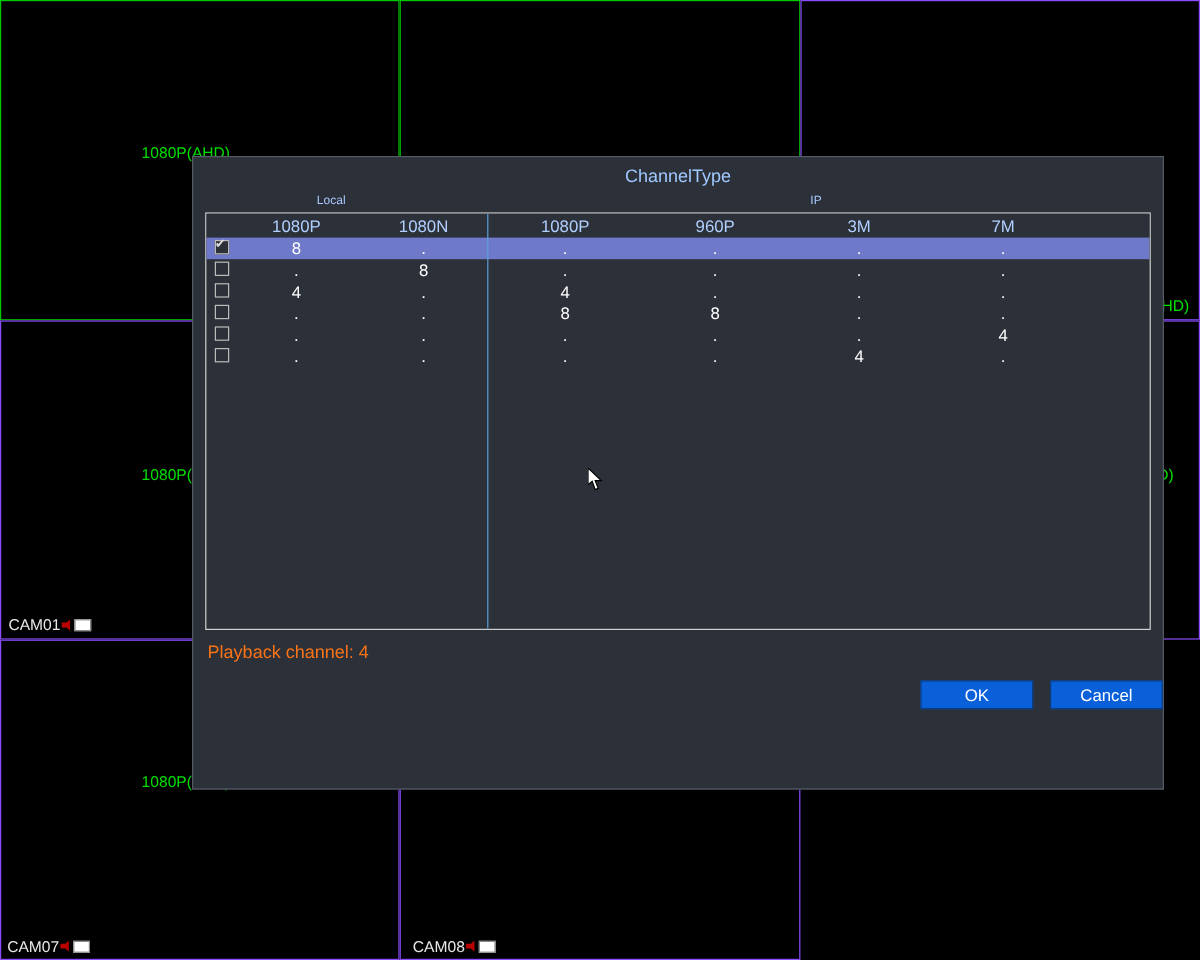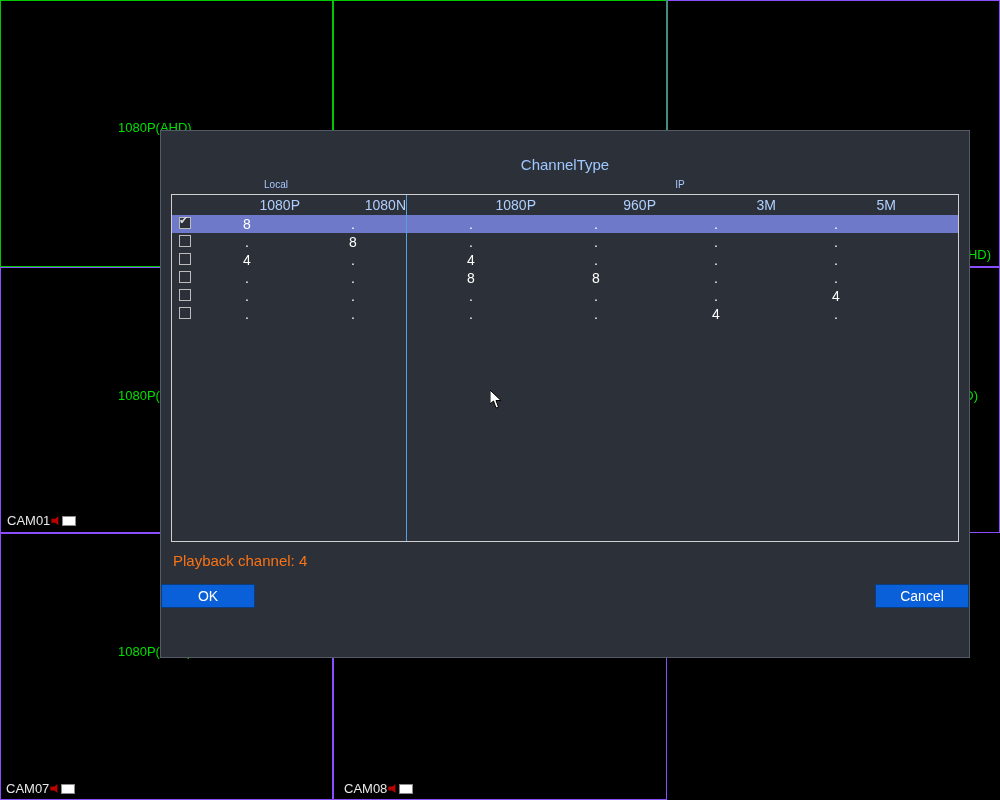--- a/index.html
+++ b/index.html
@@ -60,21 +60,20 @@
     width: 810px; height: 528px;
     background: #2c3038;
     border: 1px solid #555b66;
     display: flex; flex-direction: column;
   }
   .dlg-title {
     text-align: center;
     padding: 8px 0 6px 0;
     color: #9fc8ff;
     font-size: 15px;
-    margin-top: 17px;
   }
   .section-headers {
     display: flex;
     color: #a8c8ff;
     font-size: 10px;
     padding: 0 0 4px 0;
     align-items: center;
   }
   .section-local { width: 230px; text-align: center; }
   .section-ip    { flex: 1; text-align: center; }
@@ -88,21 +87,21 @@
     overflow: hidden;
   }
   .col-headers {
     display: flex;
     color: #b0cfff;
     background: #2c3038;
     font-size: 14px;
     height: 20px;
     align-items: center;
   }
-  .col-headers > div { text-align: right; }
+  .col-headers > div { text-align: center; }
   .chk-col { width: 22px; }
   .c1 { width: 106px; }
   .c2 { width: 106px; }
   .c3 { width: 130px; }
   .c4 { width: 120px; }
   .c5 { width: 120px; }
   .c6 { width: 120px; }
 
   .vdiv {
     position: absolute; top: 0; bottom: 0;
@@ -133,21 +132,21 @@
   }
 
   .info-lines {
     padding: 8px 12px 0 12px;
     color: #f97316;
     font-size: 15px;
     line-height: 22px;
   }
 
   .btn-row {
-    display: flex; justify-content: space-between; gap: 14px;
+    display: flex; justify-content: flex-end; gap: 14px;
     padding: 12px 0 10px 0;
   }
   .btn {
     width: 94px; height: 24px;
     background: #0a60d8;
     border: 1px solid #0a3c80;
     color: #fff;
     font-size: 14px;
     cursor: pointer;
     display: flex; align-items: center; justify-content: center;
@@ -214,21 +213,21 @@
   <div class="table-wrap">
     <div class="vdiv"></div>
 
     <div class="col-headers">
       <div class="chk-col"></div>
       <div class="c1">1080P</div>
       <div class="c2">1080N</div>
       <div class="c3">1080P</div>
       <div class="c4">960P</div>
       <div class="c5">3M</div>
-      <div class="c6">5M</div>
+      <div class="c6">7M</div>
     </div>
 
     <div class="rows" id="rows-container">
         <div class="row sel">
           <div class="chk-col"><span class="cbx checked"></span></div>
           <div class="c1">8</div>
           <div class="c2">.</div>
           <div class="c3">.</div>
           <div class="c4">.</div>
           <div class="c5">.</div>

